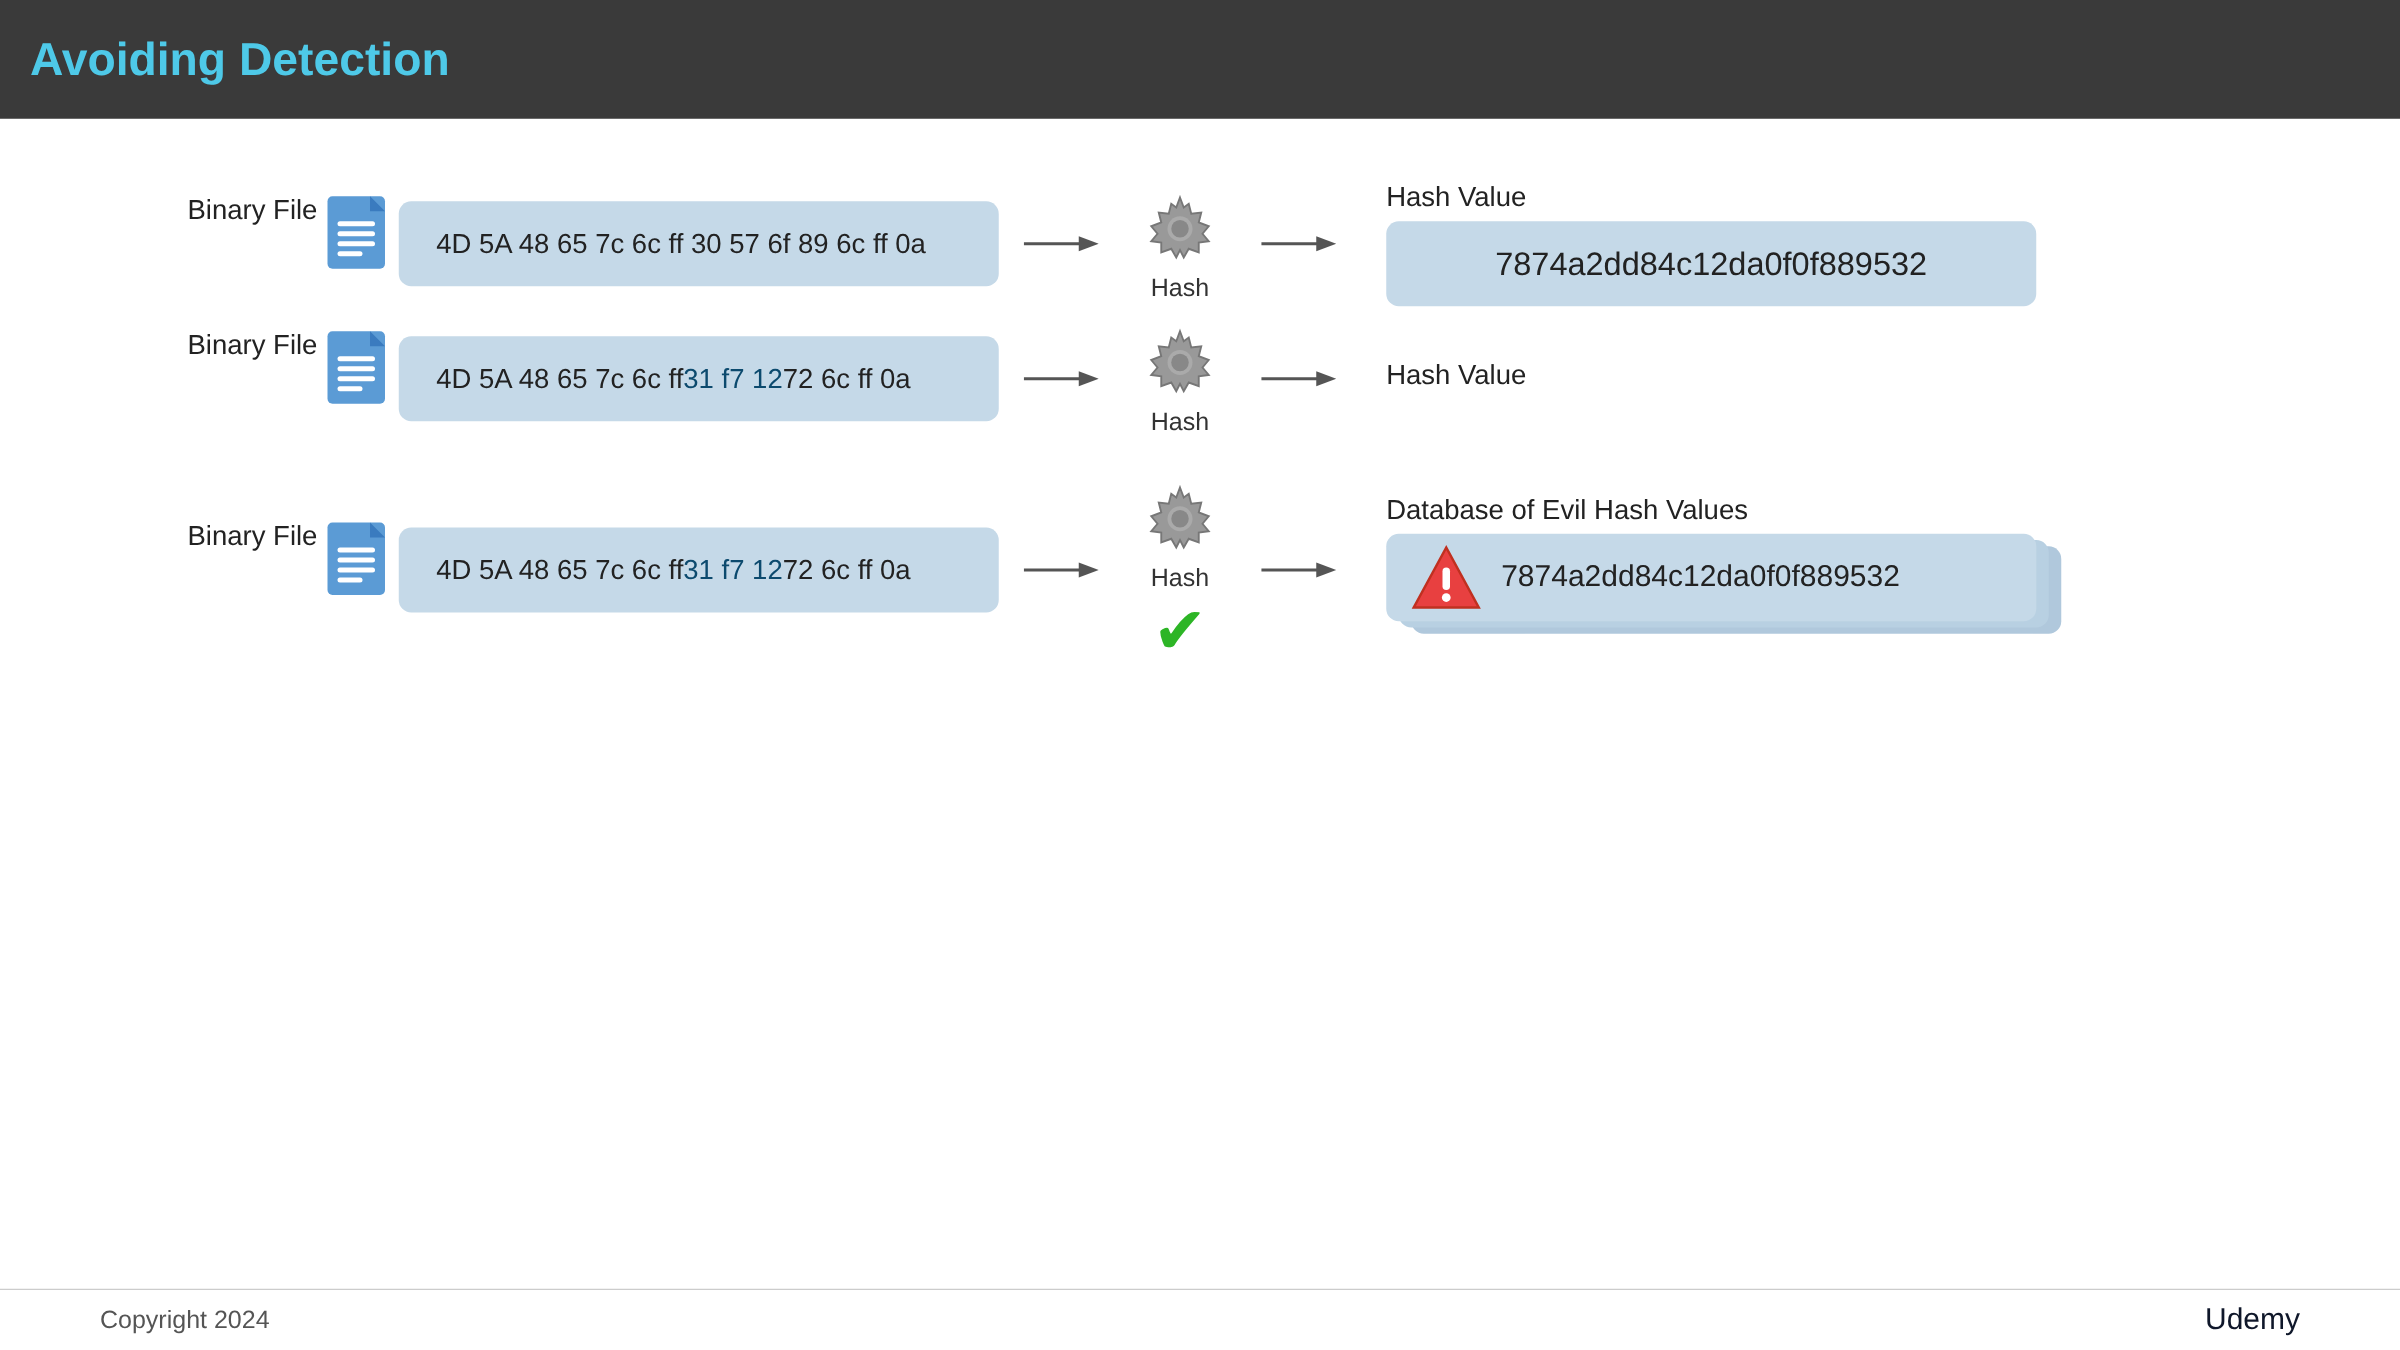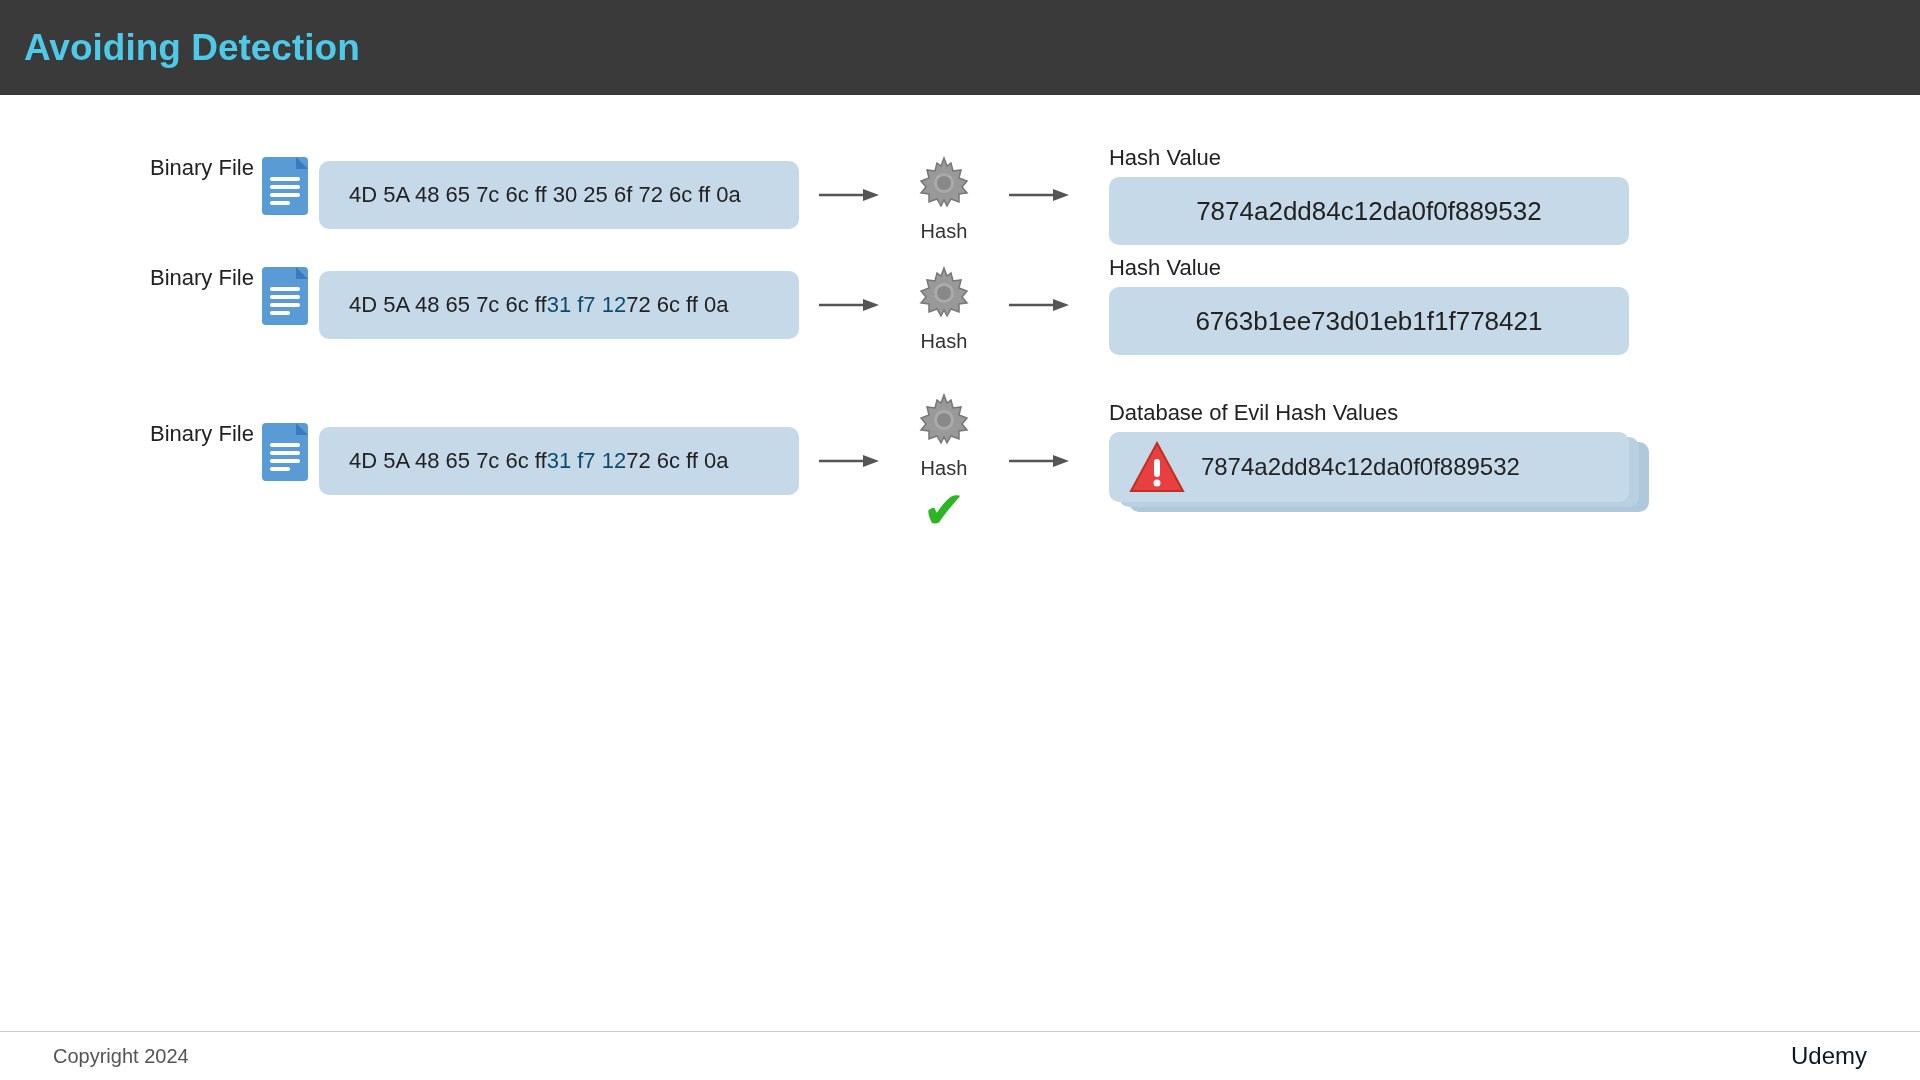--- a/index.html
+++ b/index.html
@@ -243,21 +243,21 @@
       line-height: 1;
     }
 
     
     .footer {
       position: absolute;
       bottom: 0;
       left: 0;
       right: 0;
       border-top: 1px solid #ccc;
-      padding: 10px 53px;
+      padding: 10px 80px;
       display: flex;
       justify-content: space-between;
       align-items: center;
     }
 
     .copyright {
       font-size: 20px;
       color: #555;
     }
 
@@ -295,21 +295,21 @@
           <svg viewBox="0 0 70 80" fill="none" xmlns="http://www.w3.org/2000/svg">
             <rect x="8" y="2" width="46" height="58" rx="4" fill="#5b9bd5"></rect>
             <polygon points="42,2 54,14 42,14" fill="#3a7bbf"></polygon>
             <rect x="16" y="22" width="30" height="4" rx="2" fill="white"></rect>
             <rect x="16" y="30" width="30" height="4" rx="2" fill="white"></rect>
             <rect x="16" y="38" width="30" height="4" rx="2" fill="white"></rect>
             <rect x="16" y="46" width="20" height="4" rx="2" fill="white"></rect>
           </svg>
         </div>
         <div class="hex-box">
-          <span>4D 5A 48 65 7c 6c ff 30 25 6f 72 6c ff 0a</span>
+          <span>4D 5A 48 65 7c 6c ff 30 57 6f 89 6c ff 0a</span>
         </div>
       </div>
     </div>
 
     <div class="arrow-right">
       <svg viewBox="0 0 60 24" fill="none" xmlns="http://www.w3.org/2000/svg">
         <line x1="0" y1="12" x2="46" y2="12" stroke="#555" stroke-width="2.5"></line>
         <polygon points="44,6 60,12 44,18" fill="#555"></polygon>
       </svg>
     </div>
@@ -381,23 +381,20 @@
 
     <div class="arrow-right">
       <svg viewBox="0 0 60 24" fill="none" xmlns="http://www.w3.org/2000/svg">
         <line x1="0" y1="12" x2="46" y2="12" stroke="#555" stroke-width="2.5"></line>
         <polygon points="44,6 60,12 44,18" fill="#555"></polygon>
       </svg>
     </div>
 
     <div class="hash-value-group">
       <span class="hash-value-label">Hash Value</span>
-      <div class="hash-value-box">
-        <span>6763b1ee73d01eb1f1f778421</span>
-      </div>
     </div>
   </div>
 
   <div class="diagram-row row3">
     <div class="file-group">
       <span class="file-label">Binary File</span>
       <div class="file-box-wrap">
         <div class="doc-icon">
           <svg viewBox="0 0 70 80" fill="none" xmlns="http://www.w3.org/2000/svg">
             <rect x="8" y="2" width="46" height="58" rx="4" fill="#5b9bd5"></rect>

